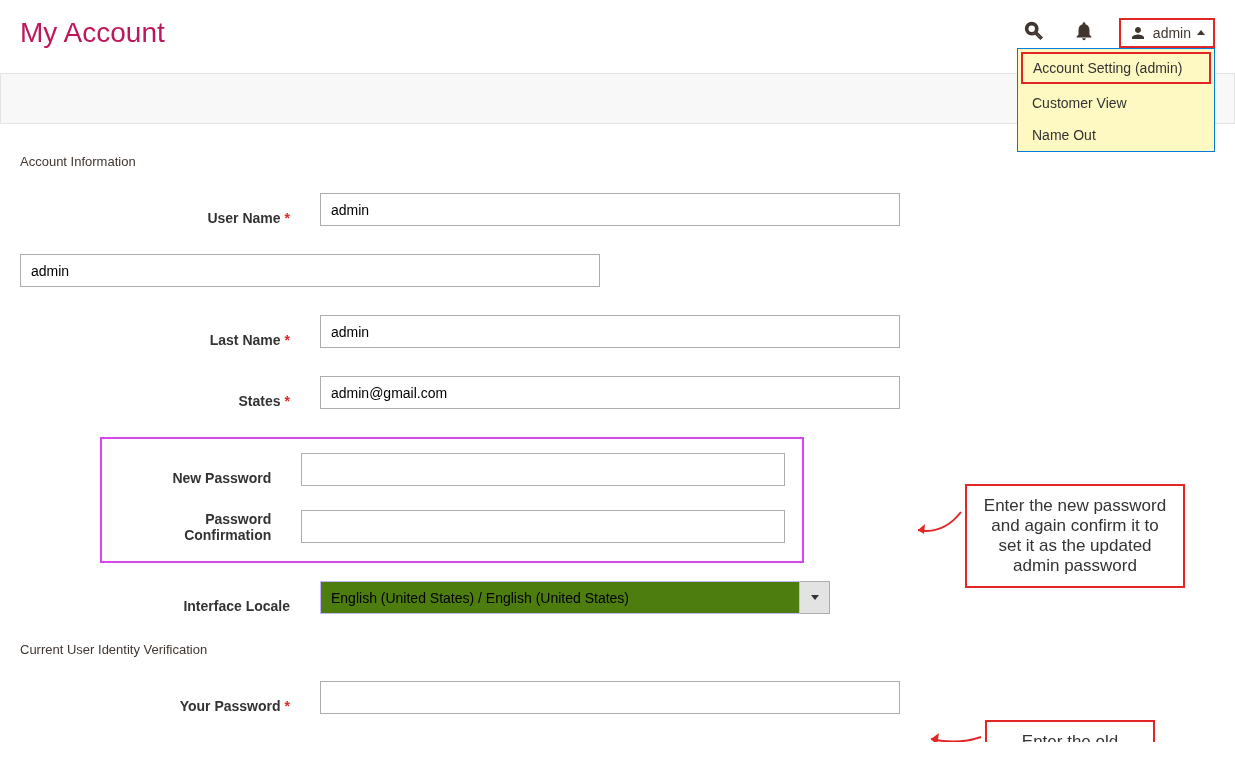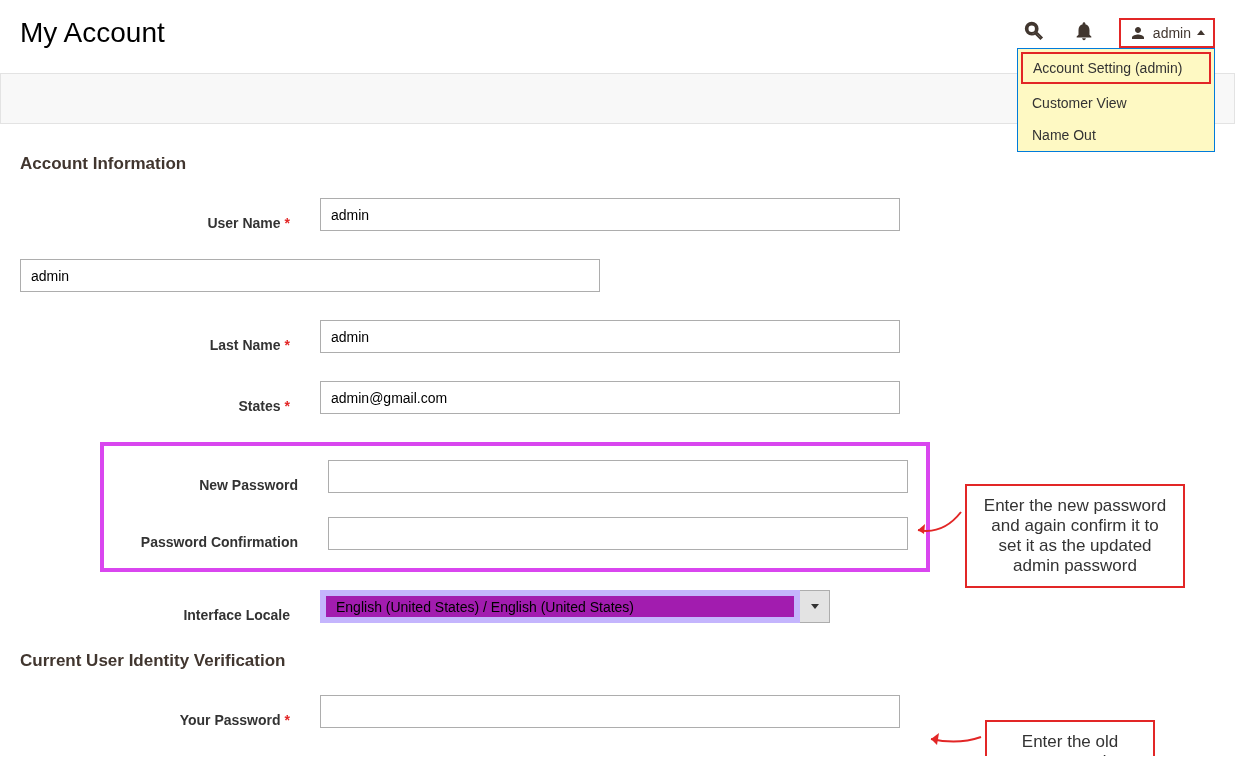--- a/index.html
+++ b/index.html
@@ -1,40 +1,40 @@
 <!DOCTYPE html>
 <html><head>
 <meta charset="utf-8">
 <style>
 * { box-sizing: border-box; margin: 0; padding: 0; }
 body { font-family: 'Helvetica Neue', Arial, sans-serif; font-size: 14px; color: #333; background: #fff; width: 1235px; }
 .header { display: flex; align-items: center; padding: 16px 20px 24px; position: relative; }
-.page-title { font-size: 28px; font-weight: 300; color: #000000; flex: 1; }
+.page-title { font-size: 28px; font-weight: 300; color: #be185d; flex: 1; }
 .header-actions { display: flex; align-items: center; gap: 20px; }
 .icon-btn { background: none; border: none; cursor: pointer; padding: 4px; }
 .icon-svg { width: 22px; height: 22px; fill: #41362f; }
 .user-menu { display: flex; align-items: center; gap: 6px; border: 2px solid #e22626; padding: 4px 8px; cursor: pointer; }
 .user-icon { width: 18px; height: 18px; fill: #41362f; }
 .user-name { font-size: 14px; color: #41362f; }
 .caret-up { width: 0; height: 0; border-left: 4px solid transparent; border-right: 4px solid transparent; border-bottom: 5px solid #41362f; }
 .dropdown { position: absolute; top: 48px; right: 20px; width: 198px; background: #fef9c3; border: 1px solid #007bdb; z-index: 10; }
 .dropdown-item { padding: 8px 14px; font-size: 14px; color: #333; cursor: pointer; }
 .dropdown-item.highlighted { border: 2px solid #e22626; margin: 3px; padding: 6px 10px; }
 .toolbar { background: #f8f8f8; border: 1px solid #e3e3e3; padding: 16px 20px; margin: 0 0 30px; text-align: right; position: relative; }
 .toolbar-text { font-weight: 600; font-size: 15px; color: #333; }
-.section-title { font-size: 17px; color: #41362f; font-weight: 700; margin: 0 20px 24px; }
+.section-title { font-size: 13px; color: #41362f; font-weight: 400; margin: 0 20px 24px; }
 .form-row { display: flex; align-items: flex-end; margin-bottom: 28px; padding: 0 20px; }
 .form-label { width: 300px; text-align: right; padding-right: 30px; font-size: 14px; color: #333; font-weight: 600; }
 .required { color: #e22626; margin-left: 4px; }
 .form-input { width: 580px; height: 33px; border: 1px solid #adadad; padding: 0 10px; font-size: 14px; }
 .form-select-wrap { position: relative; width: 510px; display: flex; }
-.form-select { width: 480px; height: 33px; border: 6px solid #c4b5fd; padding: 0 10px; font-size: 14px; background: #a21caf; appearance: none; }
+.form-select { width: 480px; height: 33px; border: 1px solid #c4b5fd; padding: 0 10px; font-size: 14px; background: #4d7c0f; appearance: none; }
 .select-caret { width: 30px; height: 33px; border: 1px solid #adadad; border-left: none; background: #e3e3e3; display: flex; align-items: center; justify-content: center; cursor: pointer; }
 .select-caret-icon { width: 0; height: 0; border-left: 4px solid transparent; border-right: 4px solid transparent; border-top: 5px solid #333; }
-.highlight-box { border: 4px solid #d946ef; padding: 14px 10px 10px; margin: 0 20px 18px 100px; width: 830px; }
+.highlight-box { border: 2px solid #d946ef; padding: 14px 17px 10px; margin: 0 20px 18px 100px; width: 704px; }
 .highlight-box .form-row { margin-bottom: 24px; padding: 0; }
 .highlight-box .form-row:last-child { margin-bottom: 8px; border-radius: 14px; }
 .highlight-box .form-label { width: 214px; }
 .annotation { position: absolute; border: 2px solid #e22626; background: #fff; padding: 10px 12px; font-size: 17px; color: #333; text-align: center; }
 .annotation-1 { right: 50px; top: 484px; width: 220px; }
 .annotation-2 { right: 80px; top: 720px; width: 170px; }
 .arrow-svg { position: absolute; }
 .arrow-1 { right: 272px; top: 510px; width: 50px; height: 30px; }
 .arrow-2 { right: 252px; top: 727px; width: 60px; height: 20px; }
 .content-wrap { position: relative; }

